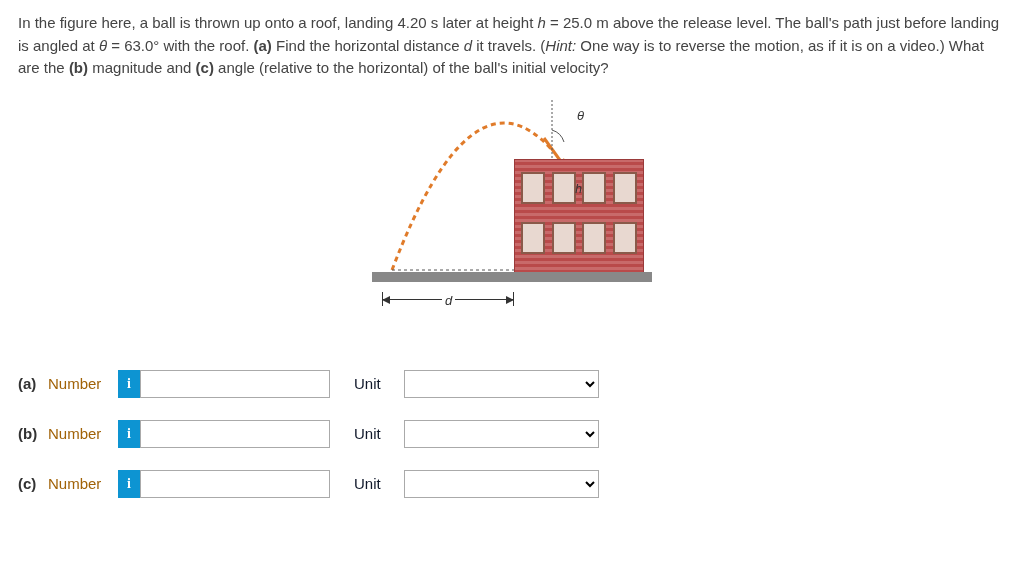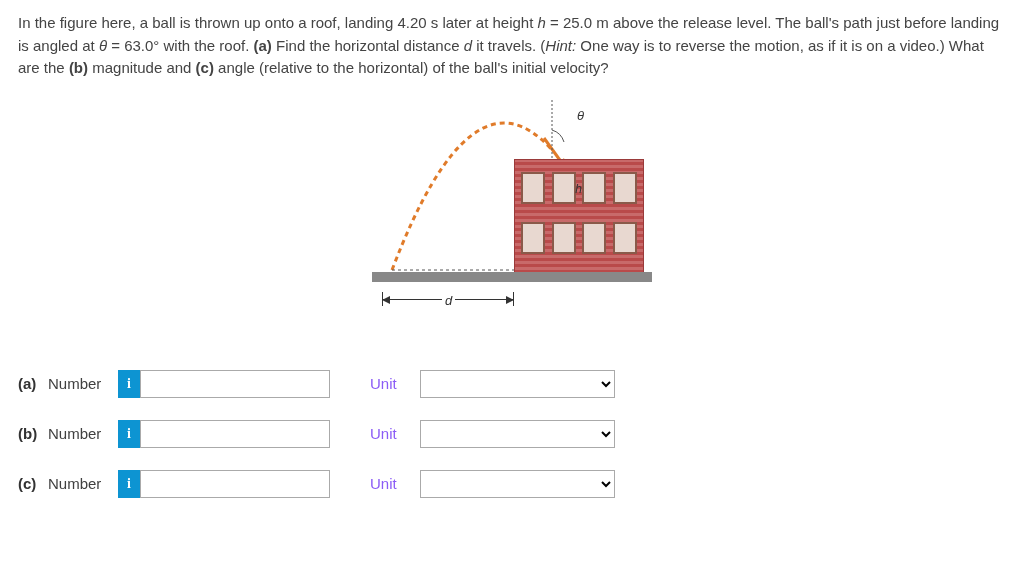--- a/index.html
+++ b/index.html
@@ -107,21 +107,21 @@
       align-items: center;
       margin-bottom: 22px;
     }
     .part-label {
       width: 30px;
       font-weight: bold;
       color: #333;
     }
     .number-label {
       width: 70px;
-      color: #404040;
+      color: #a16207;
     }
     .info-badge {
       width: 22px; height: 28px;
       background: #0d94d2;
       color: #fff;
       display: flex;
       align-items: center;
       justify-content: center;
       font-weight: bold;
       font-family: serif;
@@ -129,23 +129,23 @@
       cursor: pointer;
     }
     .num-input {
       width: 190px;
       height: 28px;
       border: 1px solid #aaa;
       padding: 2px 6px;
       font-size: 14px;
     }
     .unit-label {
-      margin-left: 40px;
+      margin-left: 24px;
       width: 50px;
-      color: #8b5cf6;
+      color: #0f172a;
     }
     .unit-select {
       width: 195px;
       height: 28px;
       border: 1px solid #aaa;
       padding: 2px 6px;
       font-size: 14px;
       background: #fff;
     }
   </style>

